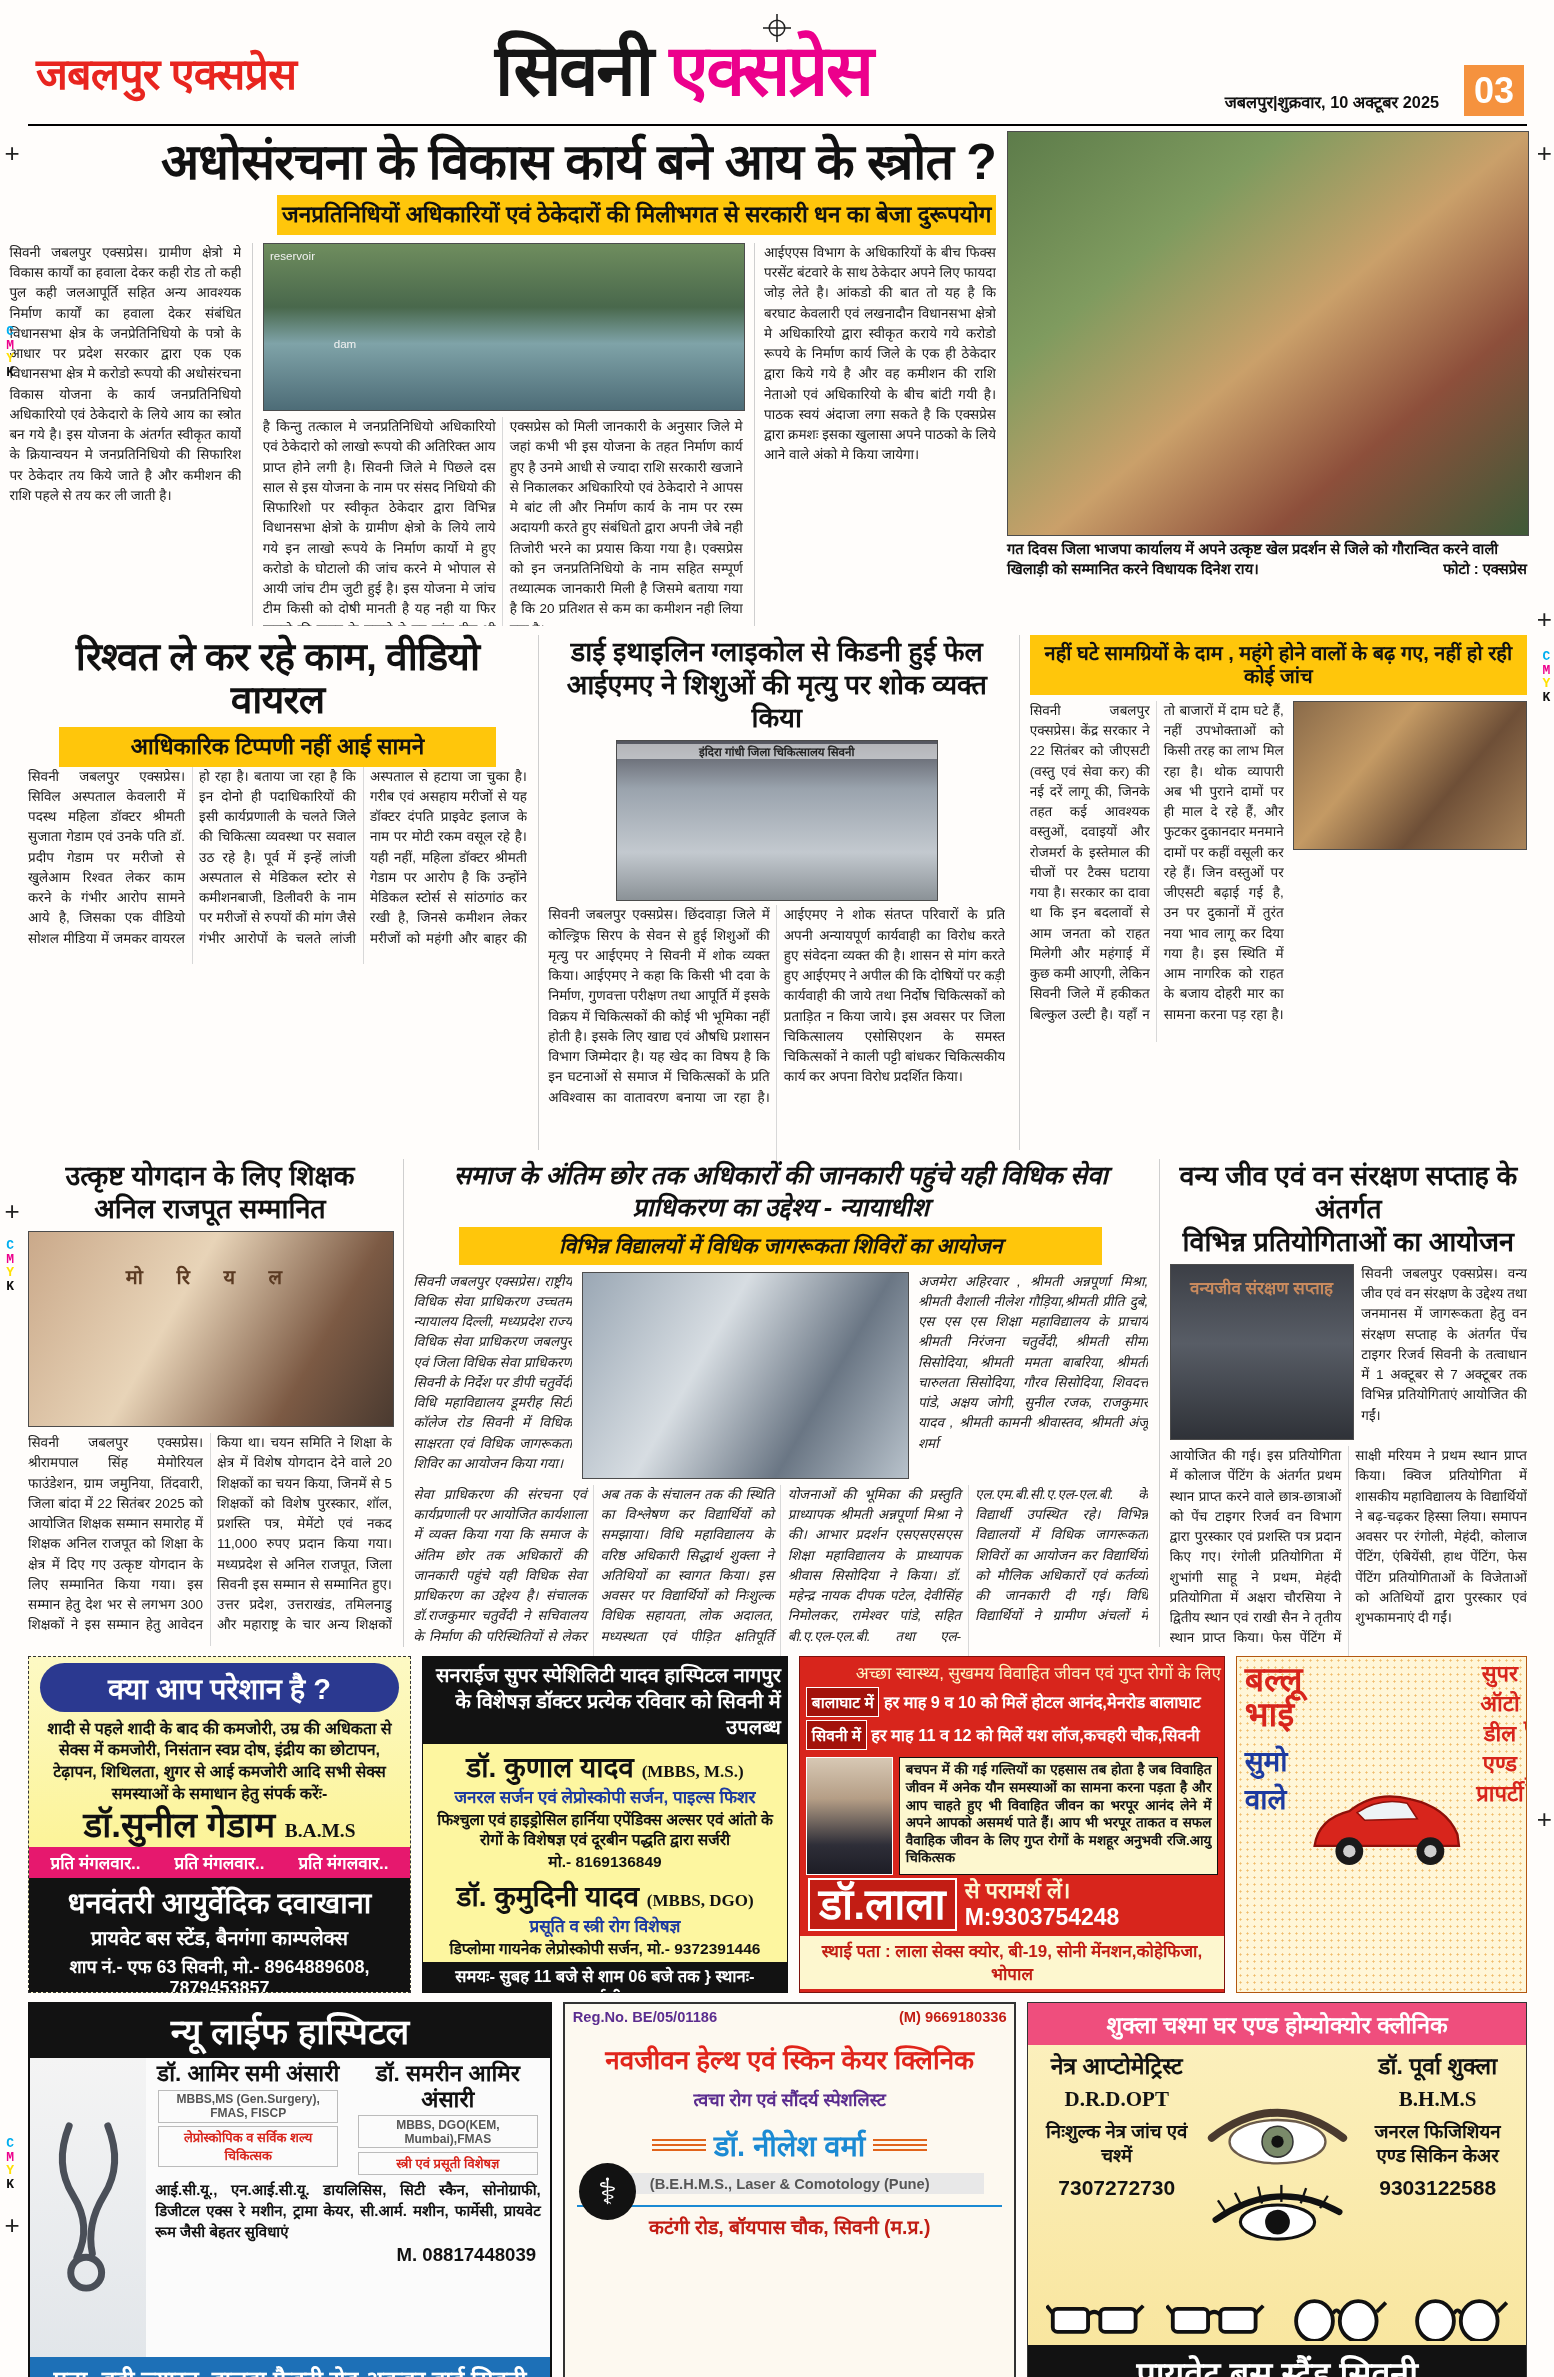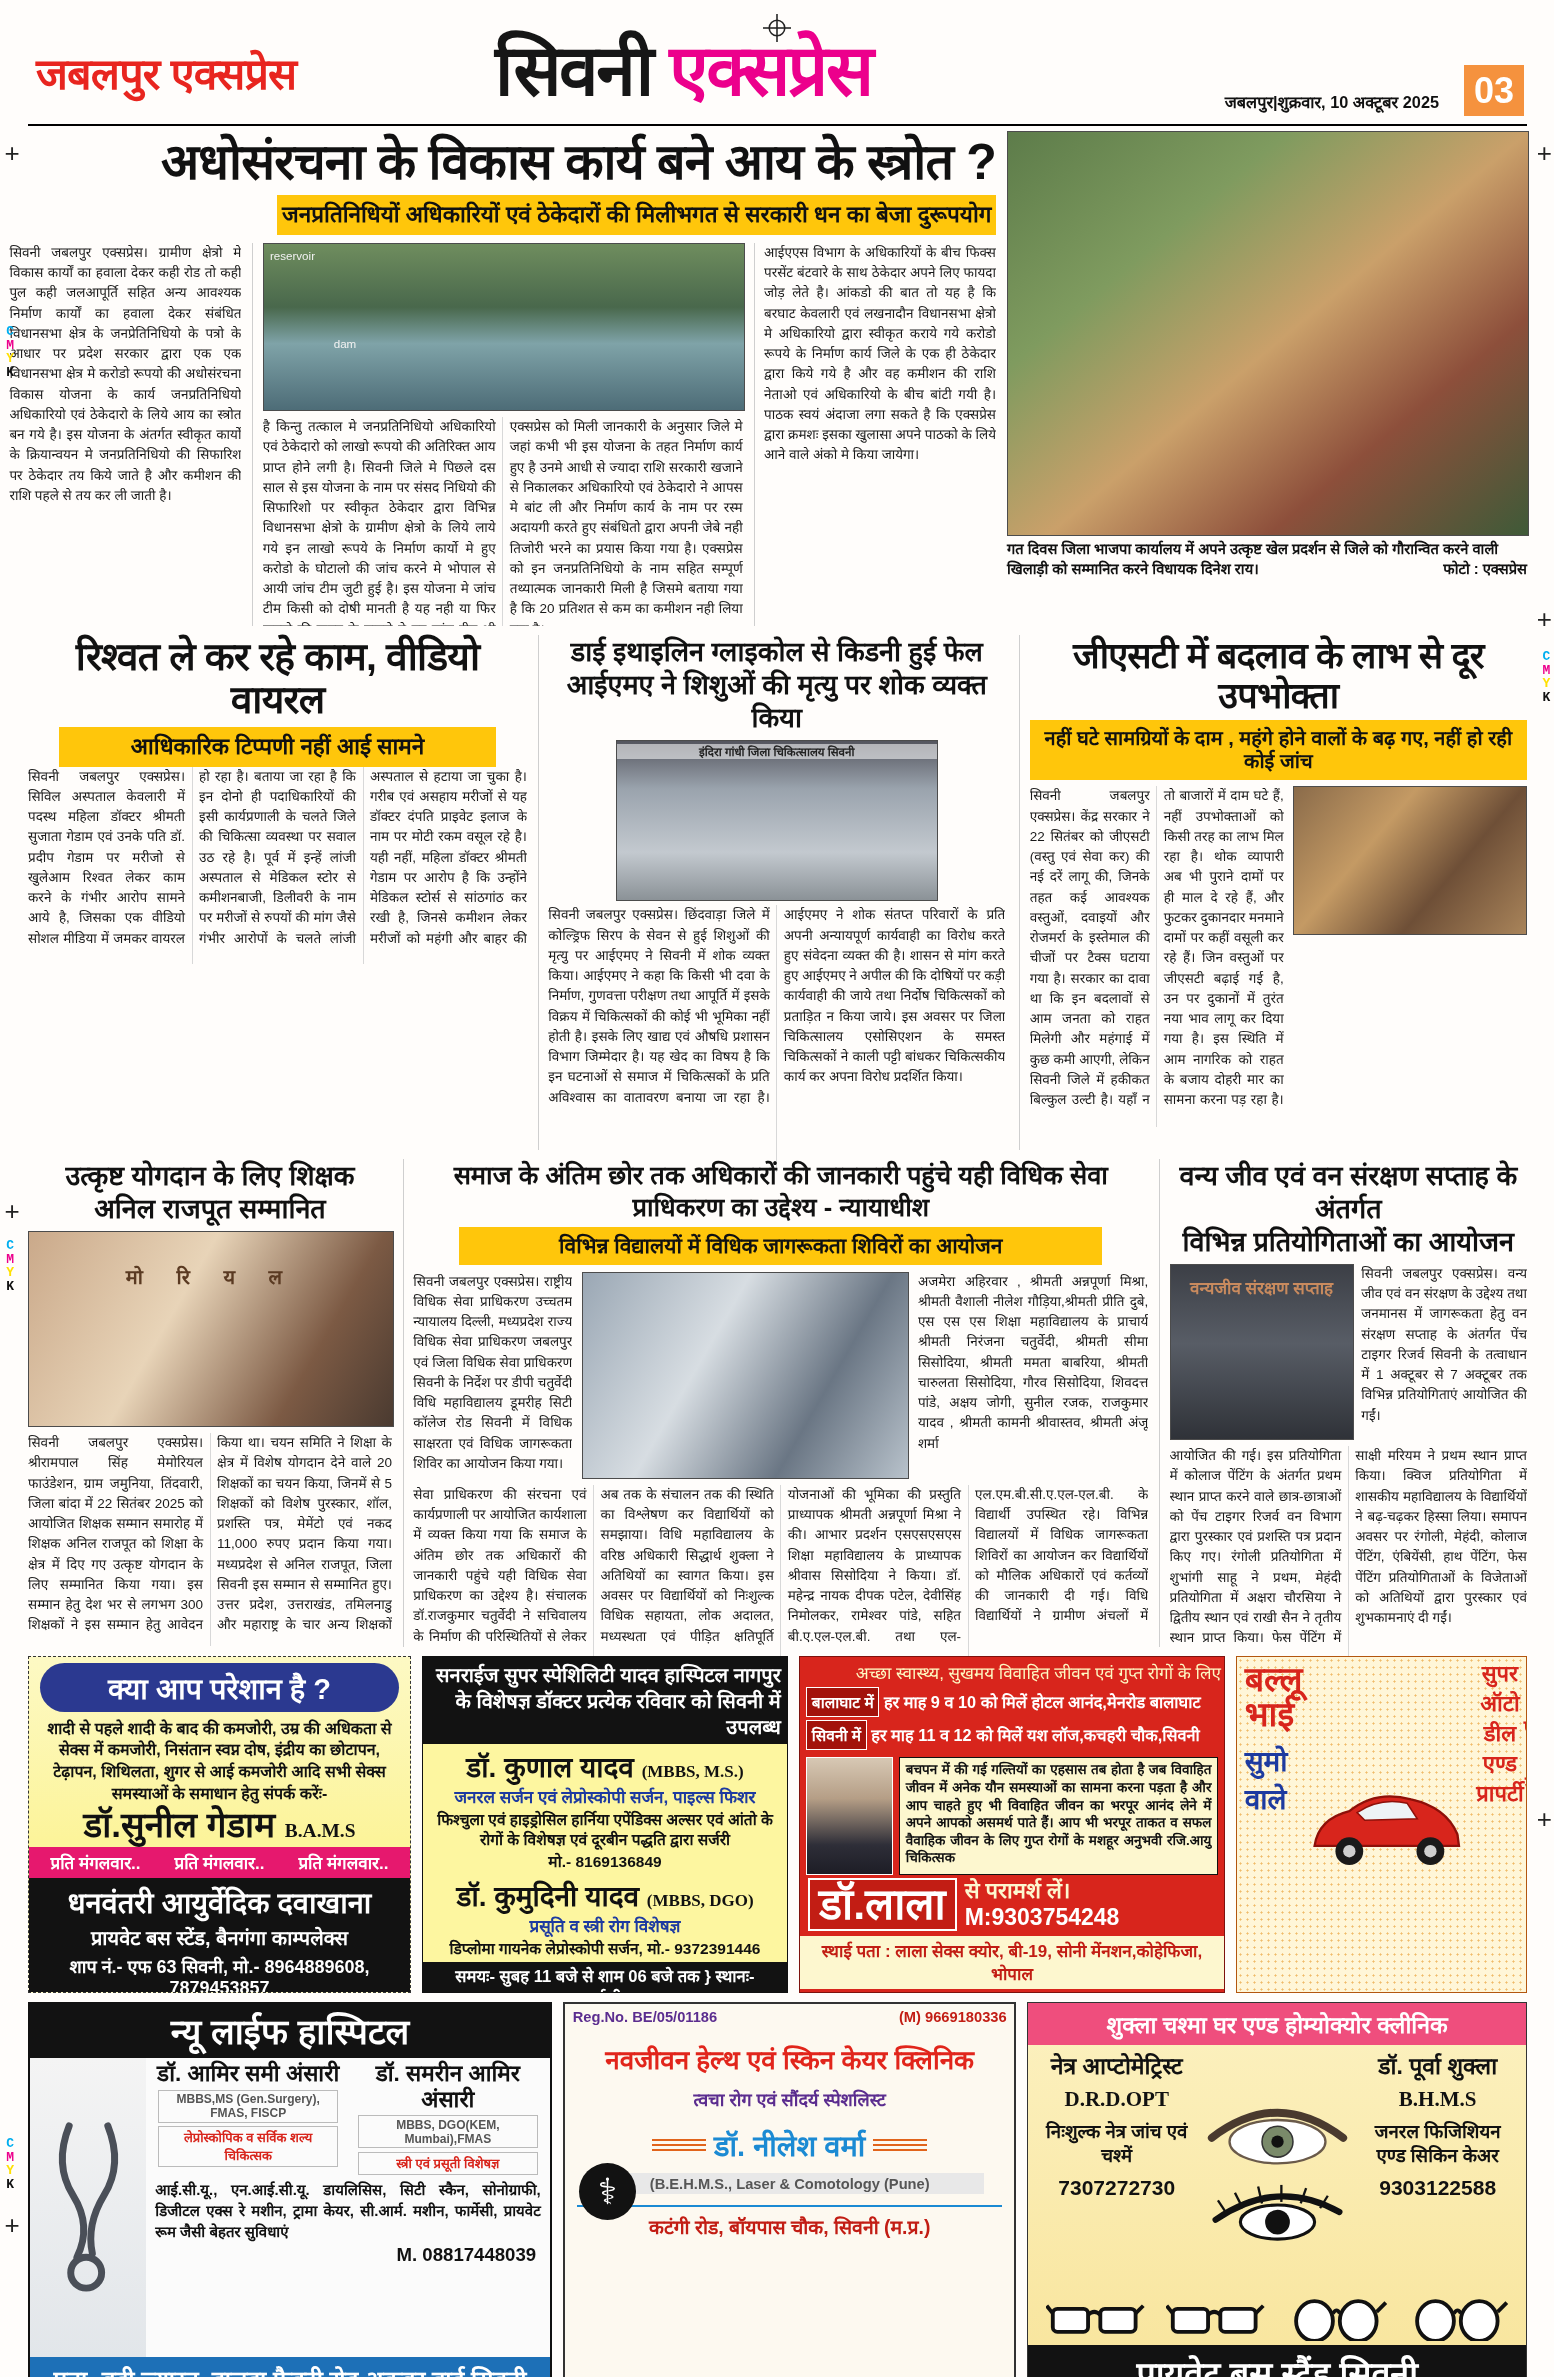--- a/index.html
+++ b/index.html
@@ -52,21 +52,21 @@
   .lead-bodywrap{display:flex;gap:11px;margin-top:7.7px;flex:1;overflow:hidden;}
   .lead-col{width:232px;}
   .lead-mid{width:480px;display:flex;flex-direction:column;gap:6.2px;}
   .lead-photo-right{flex:1;display:flex;flex-direction:column;}
   .rowB{height:515px;}
   .rowC{height:488px;}
   .artB1{width:499px;}
   .artB2{width:457px;padding:0 3.1px;}
   .artB3{flex:1;}
   .artC1{width:364px;}
-  .artC2{width:735px;}
+  .artC2{width:735px;font-style:italic;}
   .artC3{flex:1;}
   
   .adrow1{height:337px;}
   .adrow2{height:399px;padding-bottom:6.2px;}
   .ad{border:1.5px solid #222;overflow:hidden;position:relative;}
   
   .ad-pareshan{width:381px;border:1.5px dashed #333;background:linear-gradient(180deg,#fdf9c4 0%,#fcf49a 55%,#fdf9d8 100%);
                display:flex;flex-direction:column;}
   .pill{background:#2b3990;color:#fff;font-weight:800;font-size:29px;text-align:center;
         border-radius:31px;margin:6.2px 11px 3.1px;padding:4.6px 3.1px;}
@@ -248,21 +248,20 @@
       <h2 class="head-md">
         <span>डाई इथाइलिन ग्लाइकोल से किडनी हुई फेल</span><br><span>आईएमए ने शिशुओं की मृत्यु पर शोक व्यक्त किया</span>
       </h2>
       <div class="photo ph-hosp" style="width:70%;height:159px;margin:4.6px auto;">
         <span class="ph-label" style="left:0;right:0;top:3.1px;text-align:center;color:#222;font-weight:bold;background:rgba(255,255,255,.55);">इंदिरा गांधी जिला चिकित्सालय सिवनी</span>
       </div>
       <div class="body-txt cols2" style="height:267px;">सिवनी जबलपुर एक्सप्रेस। छिंदवाड़ा जिले में कोल्ड्रिफ सिरप के सेवन से हुई शिशुओं की मृत्यु पर आईएमए ने सिवनी में शोक व्यक्त किया। आईएमए ने कहा कि किसी भी दवा के निर्माण, गुणवत्ता परीक्षण तथा आपूर्ति में इसके विक्रय में चिकित्सकों की कोई भी भूमिका नहीं होती है। इसके लिए खाद्य एवं औषधि प्रशासन विभाग जिम्मेदार है। यह खेद का विषय है कि इन घटनाओं से समाज में चिकित्सकों के प्रति अविश्वास का वातावरण बनाया जा रहा है। आईएमए ने शोक संतप्त परिवारों के प्रति अपनी अन्यायपूर्ण कार्यवाही का विरोध करते हुए संवेदना व्यक्त की है। शासन से मांग करते हुए आईएमए ने अपील की कि दोषियों पर कड़ी कार्यवाही की जाये तथा निर्दोष चिकित्सकों को प्रताड़ित न किया जाये। इस अवसर पर जिला चिकित्सालय एसोसिएशन के समस्त चिकित्सकों ने काली पट्टी बांधकर चिकित्सकीय कार्य कर अपना विरोध प्रदर्शित किया।</div>
     </div>
 
     <div class="artB3 vline" style="padding-left:9.3px;">
-      <h2 class="head-lg" style="font-size:36px;">जीएसटी में बदलाव के लाभ से दूर उपभोक्ता</h2>
       <div class="subbar" style="font-size:20px;">नहीं घटे सामग्रियों के दाम , महंगे होने वालों के बढ़ गए, नहीं हो रही कोई जांच</div>
       <div class="photo ph-mkt" style="float:right;width:232px;height:147px;margin:6.2px 0 4.6px 9.3px;"></div>
       <div class="body-txt cols2" style="height:341px;margin-top:6.2px;">सिवनी जबलपुर एक्सप्रेस। केंद्र सरकार ने 22 सितंबर को जीएसटी (वस्तु एवं सेवा कर) की नई दरें लागू की, जिनके तहत कई आवश्यक वस्तुओं, दवाइयों और रोजमर्रा के इस्तेमाल की चीजों पर टैक्स घटाया गया है। सरकार का दावा था कि इन बदलावों से आम जनता को राहत मिलेगी और महंगाई में कुछ कमी आएगी, लेकिन सिवनी जिले में हकीकत बिल्कुल उल्टी है। यहाँ न तो बाजारों में दाम घटे हैं, नहीं उपभोक्ताओं को किसी तरह का लाभ मिल रहा है। थोक व्यापारी अब भी पुराने दामों पर ही माल दे रहे हैं, और फुटकर दुकानदार मनमाने दामों पर कहीं वसूली कर रहे हैं। जिन वस्तुओं पर जीएसटी बढ़ाई गई है, उन पर दुकानों में तुरंत नया भाव लागू कर दिया गया है। इस स्थिति में आम नागरिक को राहत के बजाय दोहरी मार का सामना करना पड़ रहा है। हालांकि अधोसंरचना क्षेत्र में जिन वस्तुओं पर जीएसटी की दरें कम की गई है उनका लाभ उपभोक्ताओं तक नहीं पहुंच रहा है। जब तक प्रशासन थोक एवं फुटकर बाजार के भावों की जांच नहीं करता तब तक उपभोक्ताओं को जीएसटी बदलाव का लाभ मिलना मुश्किल है। शहर के कई दुकानदारों ने साफ कहा है कि पुराना स्टाक पुराने दामों पर ही बिकेगा, नया माल आने के बाद ही सस्ते दाम लागू होंगे। फुटकर बाजार में आम उपभोक्ता ठगा सा महसूस कर रहा है और तुरंत नया भाव लागू कर दिया गया है। उस पर दुकानों में तुरंत नया रेट लागू हो गया।</div>
     </div>
   </div>
 
   <div class="row rowC">
 
     <div class="artC1">
       <h2 class="head-md">

